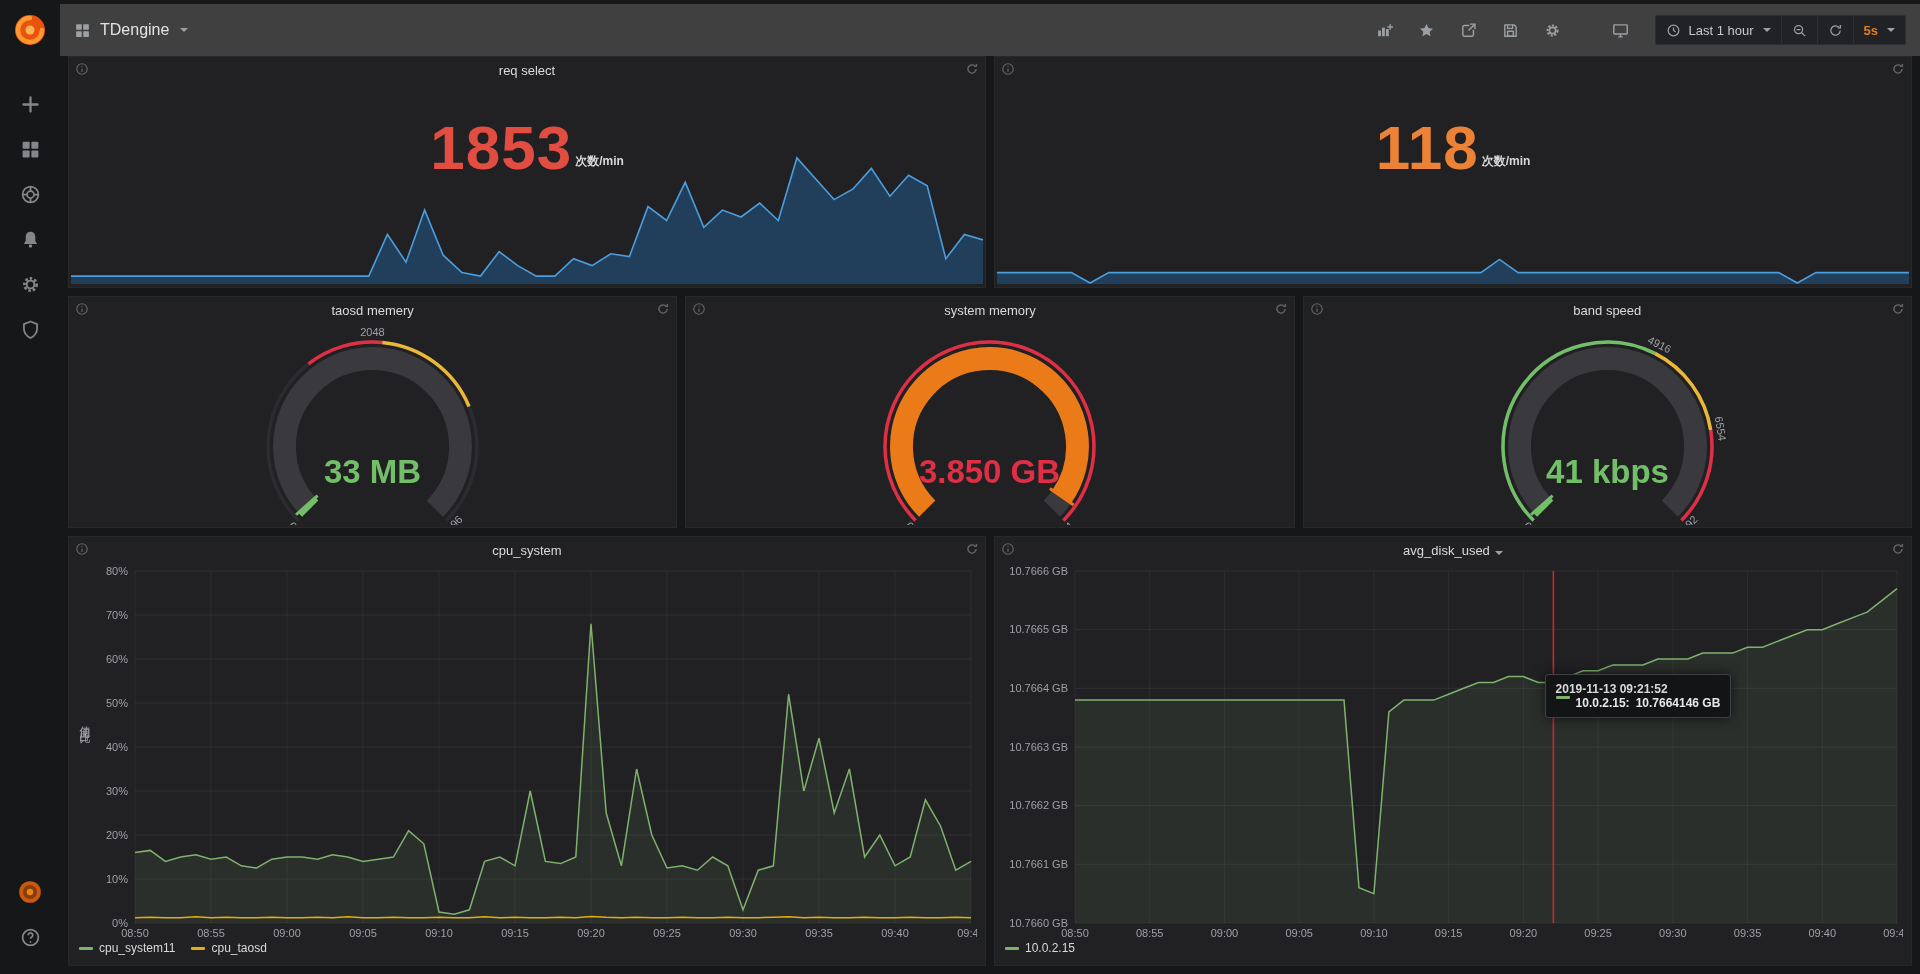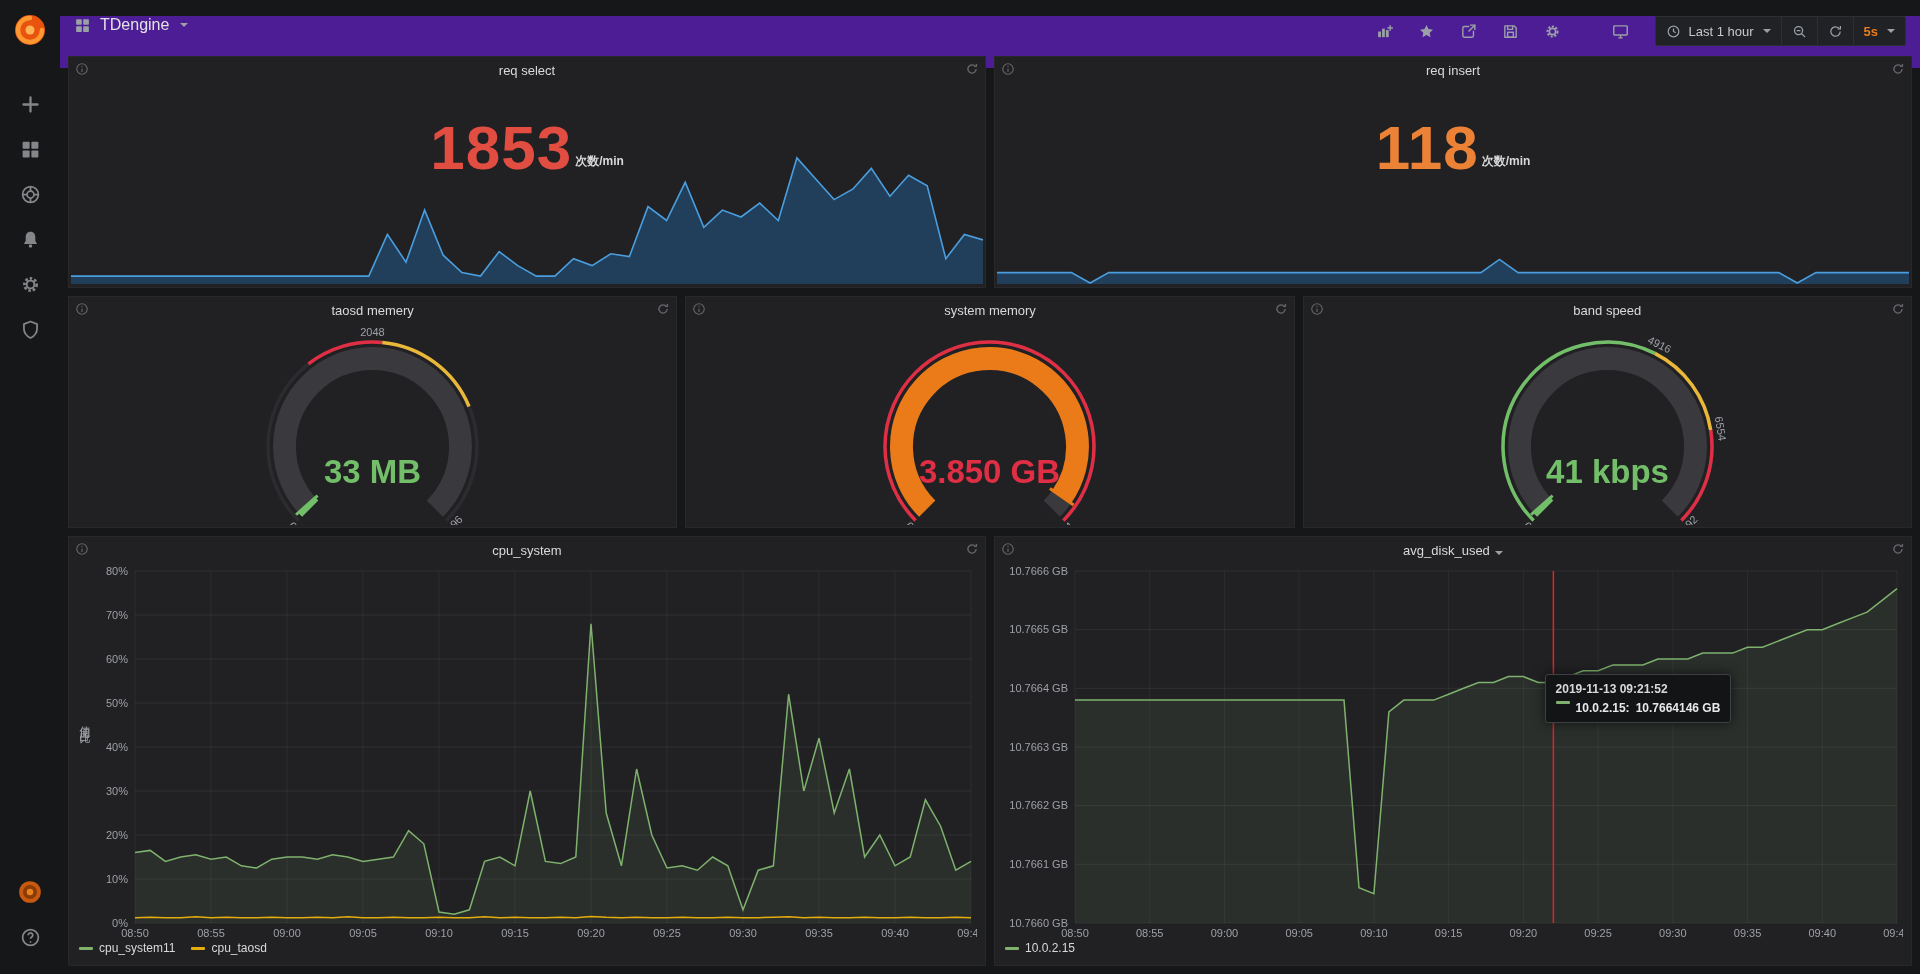--- a/index.html
+++ b/index.html
@@ -13,22 +13,22 @@
   .sidebar { position:absolute; left:0; top:0; bottom:0; width:60px;
     display:flex; flex-direction:column; align-items:center; padding:8px 0 14px; z-index:20; }
   .logo { width:36px; height:36px; margin:4px 0 34px; cursor:pointer; }
   .logo svg { width:100%; height:100%; }
   .side-icon { width:21px; height:21px; color:#85868a; margin:12px 0; cursor:pointer; }
   .side-icon svg { width:100%; height:100%; }
   .side-bottom { margin-top:auto; display:flex; flex-direction:column; align-items:center; }
   .avatar { width:26px; height:26px; margin:10px 0; cursor:pointer; }
   .avatar svg { width:100%; height:100%; }
   
-  .navbar { position:absolute; left:60px; right:0; top:16px; height:52px;
-    display:flex; align-items:flex-start; padding:0 14px; background:#4c1d95; }
+  .navbar { position:absolute; left:60px; right:0; top:4px; height:52px;
+    display:flex; align-items:center; padding:0 14px; background:#404040; }
   .nav-left { display:flex; align-items:center; gap:9px; cursor:pointer; }
   .nav-left .apps { width:17px; height:17px; color:#9aa0a6; }
   .nav-left .apps svg { width:100%; height:100%; }
   .dash-title { font-size:16px; font-weight:500; color:#e3e3e5; }
   .caret { display:inline-block; width:0; height:0; border-left:4px solid transparent;
     border-right:4px solid transparent; border-top:4px solid #9da0a5; margin-left:2px; }
   .nav-right { margin-left:auto; display:flex; align-items:center; gap:12px; }
   .icon-btn { width:30px; height:28px; display:flex; align-items:center; justify-content:center;
     color:#9aa0a6; cursor:pointer; border-radius:2px; }
   .icon-btn svg { width:17px; height:17px; }
@@ -69,21 +69,21 @@
   .ylabel-vert { position:absolute; left:8px; top:42%; font-size:11px; color:#9da0a5;
     writing-mode:vertical-rl; text-orientation:upright; letter-spacing:2px; z-index:2; }
   .legend { position:absolute; left:10px; bottom:10px; display:flex; gap:16px;
     font-size:12px; color:#d8d9da; z-index:3; }
   .legend-item { display:flex; align-items:center; cursor:pointer; }
   .swatch { display:inline-block; width:14px; height:3px; margin-right:6px; border-radius:1px; }
   
   .graph-tooltip { position:absolute; left:60%; top:32%; z-index:10;
     background:#131416; border:1px solid #3e4045; border-radius:3px; padding:7px 10px;
     font-size:12px; box-shadow:0 0 12px rgba(0,0,0,0.6); white-space:nowrap; }
-  .tt-time { font-weight:700; color:#d8d9da; margin-bottom:5px; }
+  .tt-time { font-weight:700; color:#d8d9da; }
   .tt-row { display:flex; align-items:flex-start; gap:6px; font-weight:700; color:#e8e8ea; }
   .tt-row .swatch { margin-right:0; }
 </style>
 </head>
 <body>
 
 <div class="sidebar">
   <span class="logo"><svg viewBox="0 0 24 24">
         <circle cx="12" cy="12" r="10" fill="#e8530e"></circle>
         <path d="M12 4a8 8 0 1 0 8 8" fill="none" stroke="#ff9830" stroke-width="3" stroke-linecap="round"></path>
@@ -241,21 +241,20 @@
     </div>
   </div>
 
   <div class="panel span3">
     <div class="panel-title-row">
       <span class="corner info"><svg viewBox="0 0 24 24" fill="none" stroke="currentColor" stroke-width="2">
             <circle cx="12" cy="12" r="9"></circle>
             <path d="M12 11v6"></path>
             <circle cx="12" cy="7.5" r="1.2" fill="currentColor" stroke="none"></circle>
           </svg></span>
-      <span class="panel-title">req insert</span>
       <span class="corner sync"><svg viewBox="0 0 24 24" fill="none" stroke="currentColor" stroke-width="2.4">
             <path d="M19 12a7 7 0 1 1-2-4.9"></path>
             <path d="M19.5 3.5v4h-4"></path>
           </svg></span>
     </div>
     <div class="spark-wrap"><svg width="912" height="138" viewBox="0 0 912 138">
           <path d="M0.0,125.6 L18.6,125.6 L37.2,125.6 L55.8,125.6 L74.4,125.6 L93.1,136.0 L111.7,125.6 L130.3,125.6 L148.9,125.6 L167.5,125.6 L186.1,125.6 L204.7,125.6 L223.3,125.6 L242.0,125.6 L260.6,125.6 L279.2,125.6 L297.8,125.6 L316.4,125.6 L335.0,125.6 L353.6,125.6 L372.2,125.6 L390.9,125.6 L409.5,125.6 L428.1,125.6 L446.7,125.6 L465.3,125.6 L483.9,125.6 L502.5,112.4 L521.1,125.6 L539.8,125.6 L558.4,125.6 L577.0,125.6 L595.6,125.6 L614.2,125.6 L632.8,125.6 L651.4,125.6 L670.0,125.6 L688.7,125.6 L707.3,125.6 L725.9,125.6 L744.5,125.6 L763.1,125.6 L781.7,125.6 L800.3,136.0 L818.9,125.6 L837.6,125.6 L856.2,125.6 L874.8,125.6 L893.4,125.6 L912.0,125.6 L912,137 L0,137 Z" fill="rgba(35,110,180,0.38)" stroke="none"></path>
           <path d="M0.0,125.6 L18.6,125.6 L37.2,125.6 L55.8,125.6 L74.4,125.6 L93.1,136.0 L111.7,125.6 L130.3,125.6 L148.9,125.6 L167.5,125.6 L186.1,125.6 L204.7,125.6 L223.3,125.6 L242.0,125.6 L260.6,125.6 L279.2,125.6 L297.8,125.6 L316.4,125.6 L335.0,125.6 L353.6,125.6 L372.2,125.6 L390.9,125.6 L409.5,125.6 L428.1,125.6 L446.7,125.6 L465.3,125.6 L483.9,125.6 L502.5,112.4 L521.1,125.6 L539.8,125.6 L558.4,125.6 L577.0,125.6 L595.6,125.6 L614.2,125.6 L632.8,125.6 L651.4,125.6 L670.0,125.6 L688.7,125.6 L707.3,125.6 L725.9,125.6 L744.5,125.6 L763.1,125.6 L781.7,125.6 L800.3,136.0 L818.9,125.6 L837.6,125.6 L856.2,125.6 L874.8,125.6 L893.4,125.6 L912.0,125.6" fill="none" stroke="#4a9ede" stroke-width="1.6"></path>
         </svg></div>
     <div class="big-stat">

